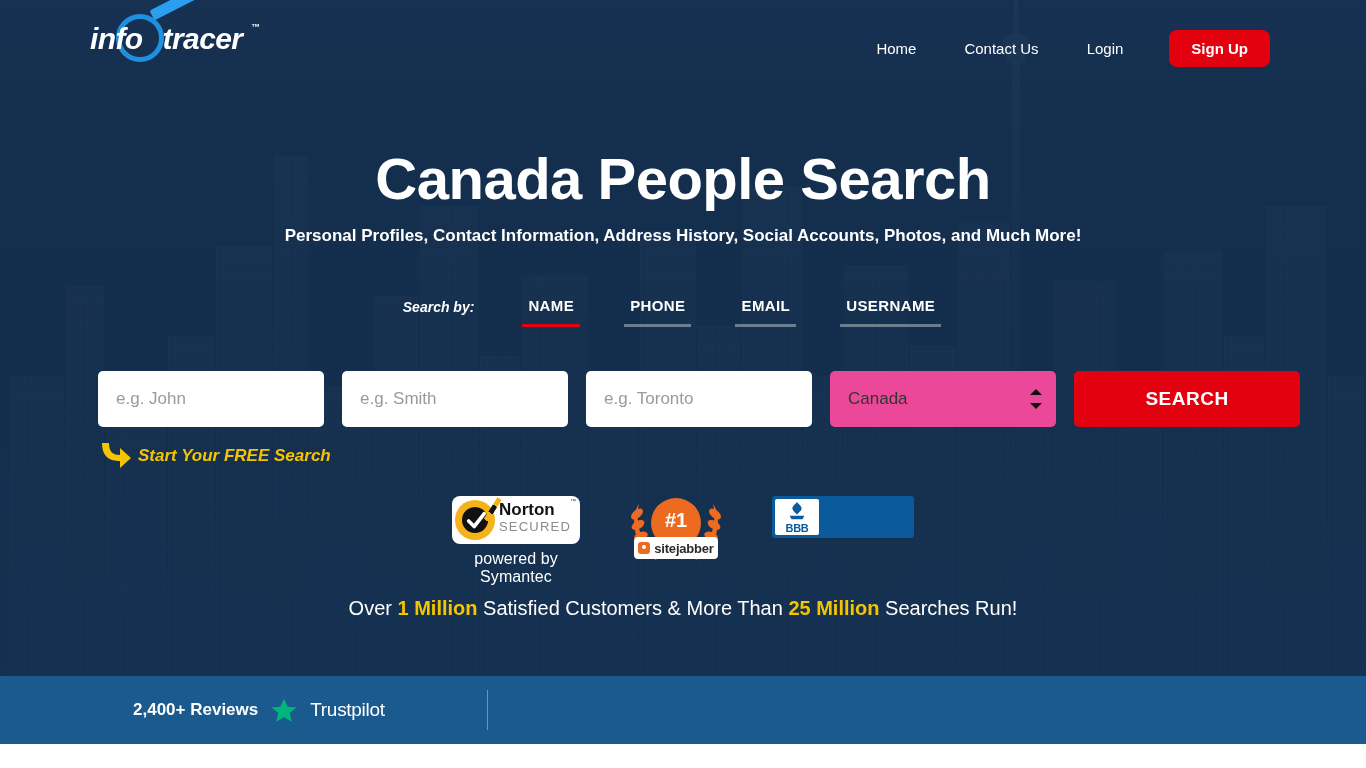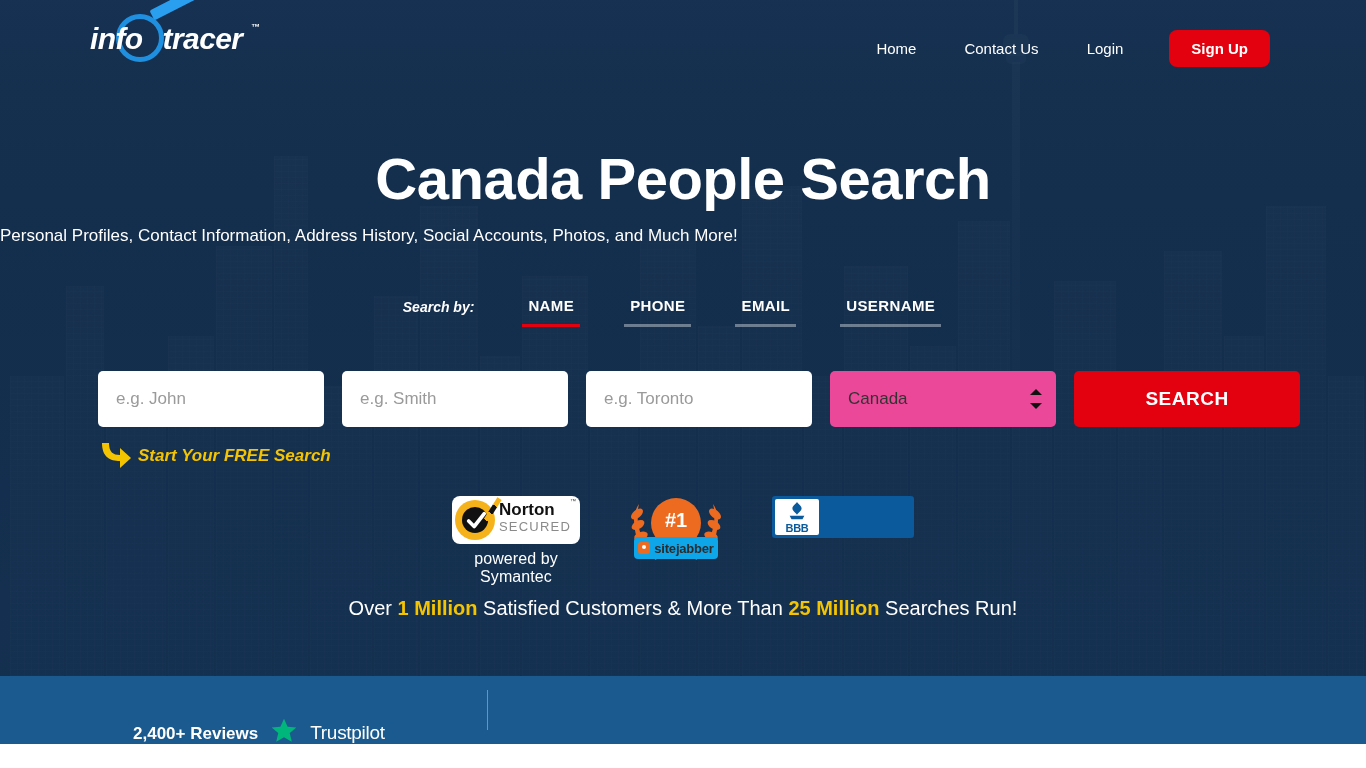--- a/index.html
+++ b/index.html
@@ -129,22 +129,22 @@
   }
 
   
   .h1 {
     position: absolute; left: 0; right: 0; top: 145px;
     text-align: center; color: #ffffff;
     font-size: 58px; font-weight: 700; letter-spacing: -0.5px;
   }
   .sub {
     position: absolute; left: 0; right: 0; top: 226px;
-    text-align: left; color: #ffffff;
-    font-size: 17px; font-weight: 400;
+    text-align: center; color: #ffffff;
+    font-size: 17px; font-weight: 700;
   }
 
   
   .tabs {
     position: absolute; left: 0; right: 0; top: 296px;
     display: flex; align-items: flex-start; justify-content: center;
   }
   .tabs-label {
     color: #ffffff; font-size: 14px; font-weight: 700; font-style: italic;
     margin-right: 26px; line-height: 22px; white-space: nowrap;
@@ -253,21 +253,21 @@
   .laurel-l { left: 0; }
   .laurel-r { right: 0; }
   .sj-circle {
     position: absolute; left: 23px; top: 2px; width: 50px; height: 50px;
     border-radius: 50%; background: #ec6b21;
     color: #ffffff; font-size: 20px; font-weight: 700;
     text-align: center; line-height: 44px;
   }
   .sj-pill {
     position: absolute; left: 6px; top: 41px; width: 84px; height: 22px;
-    background: #0ea5e9; border-radius: 4px;
+    background: #ffffff; border-radius: 4px;
     display: flex; align-items: center; justify-content: center; gap: 4px;
   }
   .sj-dot {
     width: 12px; height: 12px; border-radius: 3px; background: #ec6b21;
     position: relative;
   }
   .sj-dot::after {
     content:""; position:absolute; left:4px; top:3px;
     width:4px; height:4px; border-radius:50%; background:#fff;
   }
@@ -301,21 +301,21 @@
   }
   .stats b { color: #f5c400; font-weight: 700; }
 
   
   .tp-bar {
     position: absolute; left: 0; top: 676px; width: 1366px; height: 68px;
     background: #1b5a8e;
   }
   .tp-left {
     position: absolute; left: 133px; top: 0; height: 68px;
-    display: flex; align-items: flex-end; gap: 12px;
+    display: flex; align-items: center; gap: 12px;
   }
   .tp-reviews { color: #ffffff; font-size: 17px; font-weight: 700; white-space: nowrap; }
   .tp-star { width: 28px; height: 27px; }
   .tp-name { color: #ffffff; font-size: 19px; letter-spacing: -0.3px; }
   .tp-div {
     position: absolute; left: 487px; top: 14px; width: 1px; height: 40px;
     background: rgba(255,255,255,0.35);
   }
   .tp-right {
     position: absolute; left: 560px; right: 0; top: 0; height: 68px;

